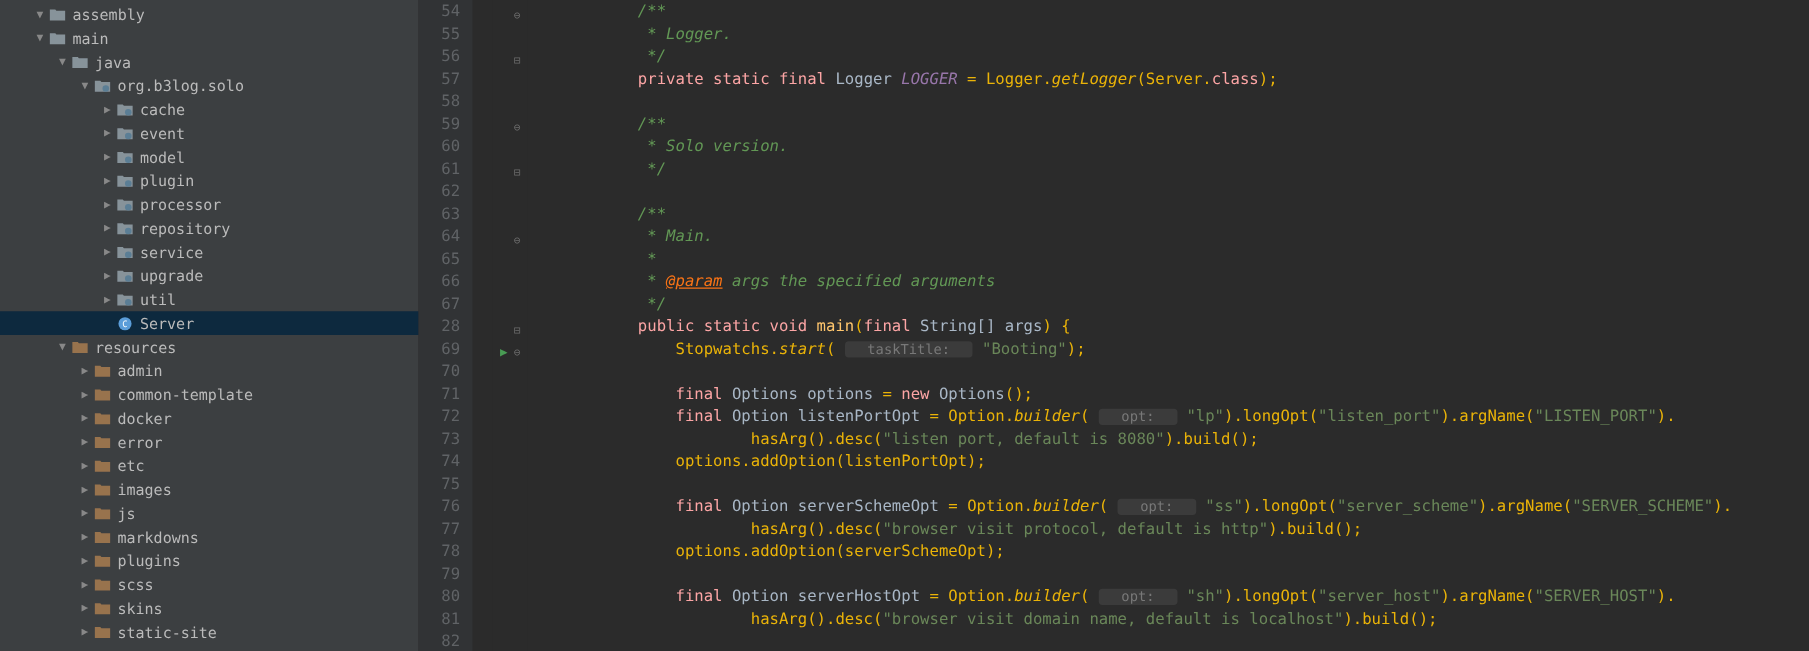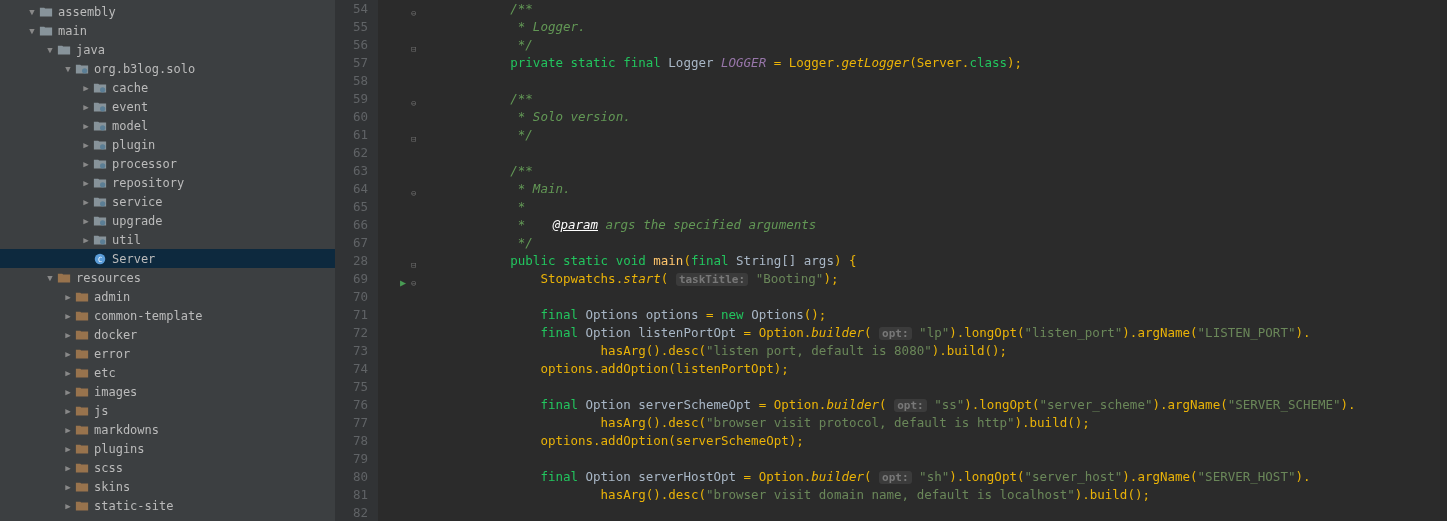--- a/index.html
+++ b/index.html
@@ -73,27 +73,27 @@
 .marks .run { position: absolute; left: 6px; color: #499c54; font-size: 10px; }
 .marks .fold { position: absolute; left: 17px; color: #6b6b6b; font-size: 9px; }
 .code {
   flex: 1;
   padding-left: 12px;
 }
 .code .cl { height: 18px; white-space: pre; }
 
 
 .c-doc   { color: #629755; font-style: italic; }
-.c-tag   { color: #ffffff; font-style: italic; text-decoration: underline; margin-left: 20px; }
-.c-kw    { color: #22c55e; text-align: center; }
+.c-tag   { color: #f97316; font-style: italic; text-decoration: underline; }
+.c-kw    { color: #fca5a5; text-align: center; }
 .c-type  { color: #a9b7c6; }
 .c-mname { color: #ffc66d; }
 .c-const { color: #9876aa; font-style: italic; }
 .c-str   { color: #6a8759; }
-.c-hint  { color: #787878; background: #3b3b3b; border-radius:3px; padding:0 3px; font-style: normal; font-size:11px;font-weight:bold; }
+.c-hint  { color: #787878; background: #3b3b3b; border-radius:3px; padding:0 18px; font-style: normal; font-size:11px; }
 .c-plain { color: #eab308; }
 .c-static{ font-style: italic; }
 </style>
 </head>
 <body>
 
 <div class="tree" id="tree">
     <div class="tree-row">
       <span class="pad" style="width: 26px;"></span>
       <span class="arrow">▼</span>

